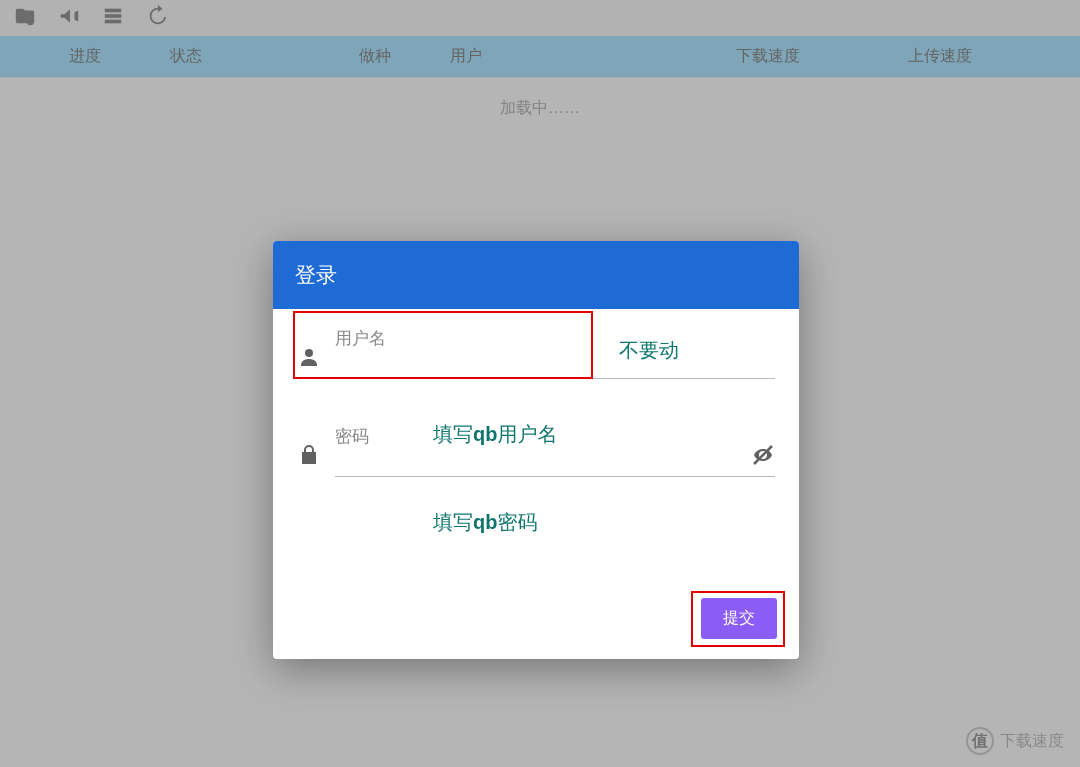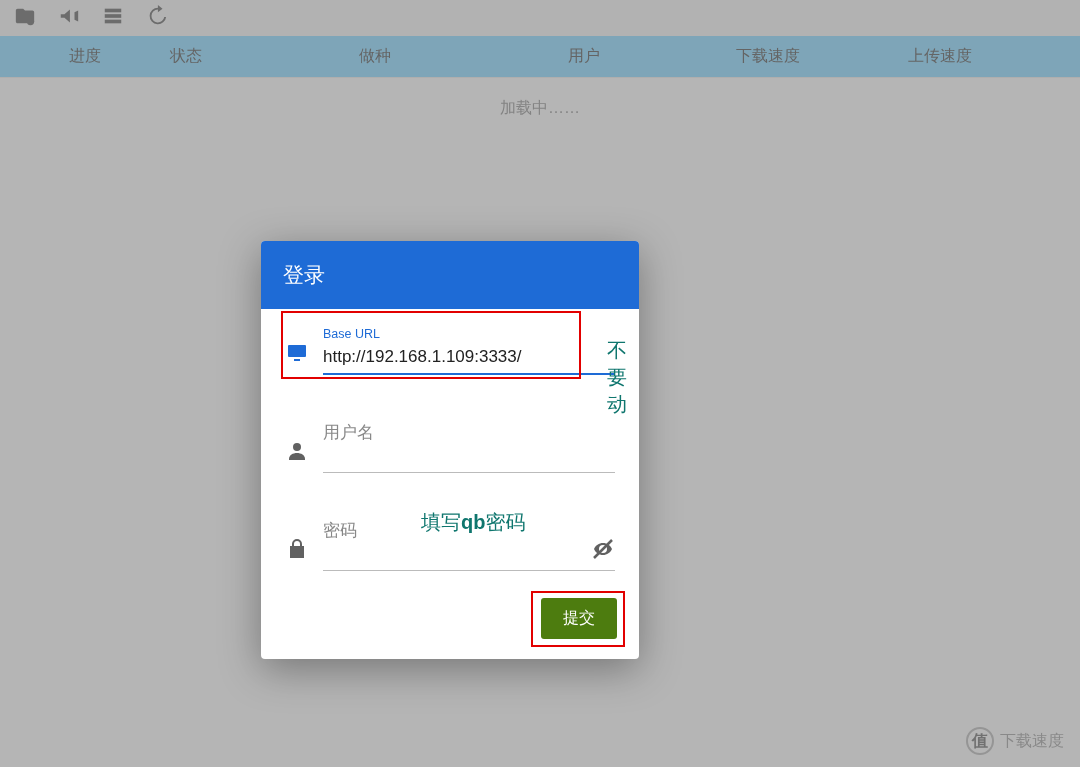--- a/index.html
+++ b/index.html
@@ -24,42 +24,42 @@
     background: #7dd3fc;
     display: flex;
     align-items: center;
     border-bottom: 1px solid #e6e6e6;
     font-size: 16px;
     color: #444;
   }
   .col-progress { width: 170px; text-align: center; }
   .col-status   { width: 130px; }
   .col-seed     { width: 150px; text-align: center; }
-  .col-user     { width: 150px; text-align: right; }
+  .col-user     { width: 150px; text-align: left; }
   .col-dl       { width: 200px; text-align: right; }
   .col-ul       { width: 280px; text-align: center; }
 
   .loading-row {
     padding-top: 20px;
     text-align: center;
     font-size: 16px;
     color: #888;
   }
 
   
   .scrim {
     position: absolute; inset: 0;
     background: rgba(128,128,128,0.55);
   }
 
   
   .dialog {
     position: absolute;
-    left: 261px; top: 241px;
-    width: 378px; height: 418px;
+    left: 273px; top: 241px;
+    width: 526px; height: 418px;
     background: #fff;
     border-radius: 4px;
     box-shadow: 0 10px 40px rgba(0,0,0,0.35);
     overflow: visible;
   }
   .dialog-header {
     height: 68px;
     background: #1e6bd6;
     color: #fff;
     font-size: 21px;
@@ -106,21 +106,21 @@
     position: absolute; right: 0; bottom: 6px;
     cursor: pointer;
   }
   .visibility-toggle svg { width: 24px; height: 24px; fill: #616161; }
 
   .dialog-actions {
     position: absolute;
     right: 22px; bottom: 20px;
   }
   .submit-btn {
-    background: #4d7c0f;
+    background: #8b5cf6;
     color: #fff;
     border: none;
     border-radius: 3px;
     font-size: 16px;
     padding: 10px 22px;
     cursor: pointer;
   }
 
   
   .anno-box {
@@ -183,32 +183,20 @@
 
 <div class="loading-row">加载中……</div>
 
 <div class="scrim"></div>
 
 <div class="dialog">
   <div class="dialog-header">登录</div>
 
   <div class="dialog-body">
 
-    <div class="field">
-      <span class="field-icon accent">
-        <svg viewBox="0 0 24 24">
-            <rect x="3" y="4" width="18" height="12" rx="1"></rect>
-            <rect x="9" y="18" width="6" height="2"></rect>
-          </svg>
-      </span>
-      <div class="field-input-wrap">
-        <span class="field-label accent">Base URL</span>
-        <input class="field-input accent" value="http://192.168.1.109:3333/" style="">
-      </div>
-    </div>
 
     <div class="field">
       <span class="field-icon">
         <svg viewBox="0 0 24 24">
             <circle cx="12" cy="8" r="4"></circle>
             <path d="M4 20c0-4 4-6 8-6s8 2 8 6v1H4v-1z"></path>
           </svg>
       </span>
       <div class="field-input-wrap">
         <span class="field-label big">用户名</span>
@@ -236,20 +224,23 @@
 
   </div>
 
   <div class="dialog-actions">
     <button class="submit-btn">提交</button>
   </div>
 
   <div class="anno-box" style="left:20px; top:70px; width:300px; height:68px;"></div>
   <div class="anno-text" style="left:346px; top:96px;">不要动</div>
 
+  <div class="anno-text" style="left:160px; top:180px;">
+    <span>填写</span><span class="b">qb</span><span>用户名</span>
+  </div>
 
   <div class="anno-text" style="left:160px; top:268px;">
     <span>填写</span><span class="b">qb</span><span>密码</span>
   </div>
 
   <div class="anno-box" style="right:14px; bottom:12px; width:94px; height:56px;"></div>
 </div>
 
 <div class="watermark">
   <div class="watermark-badge">值</div>

